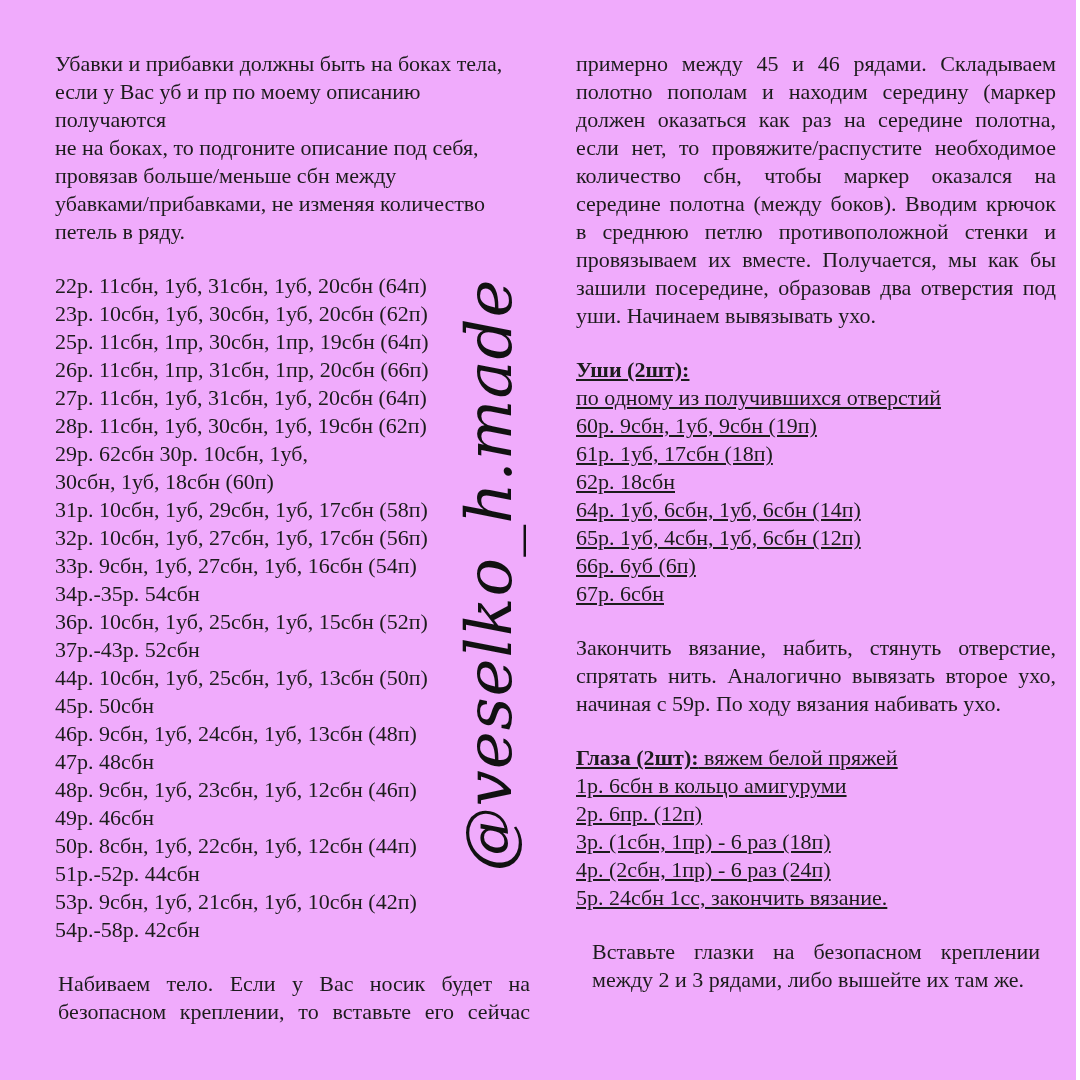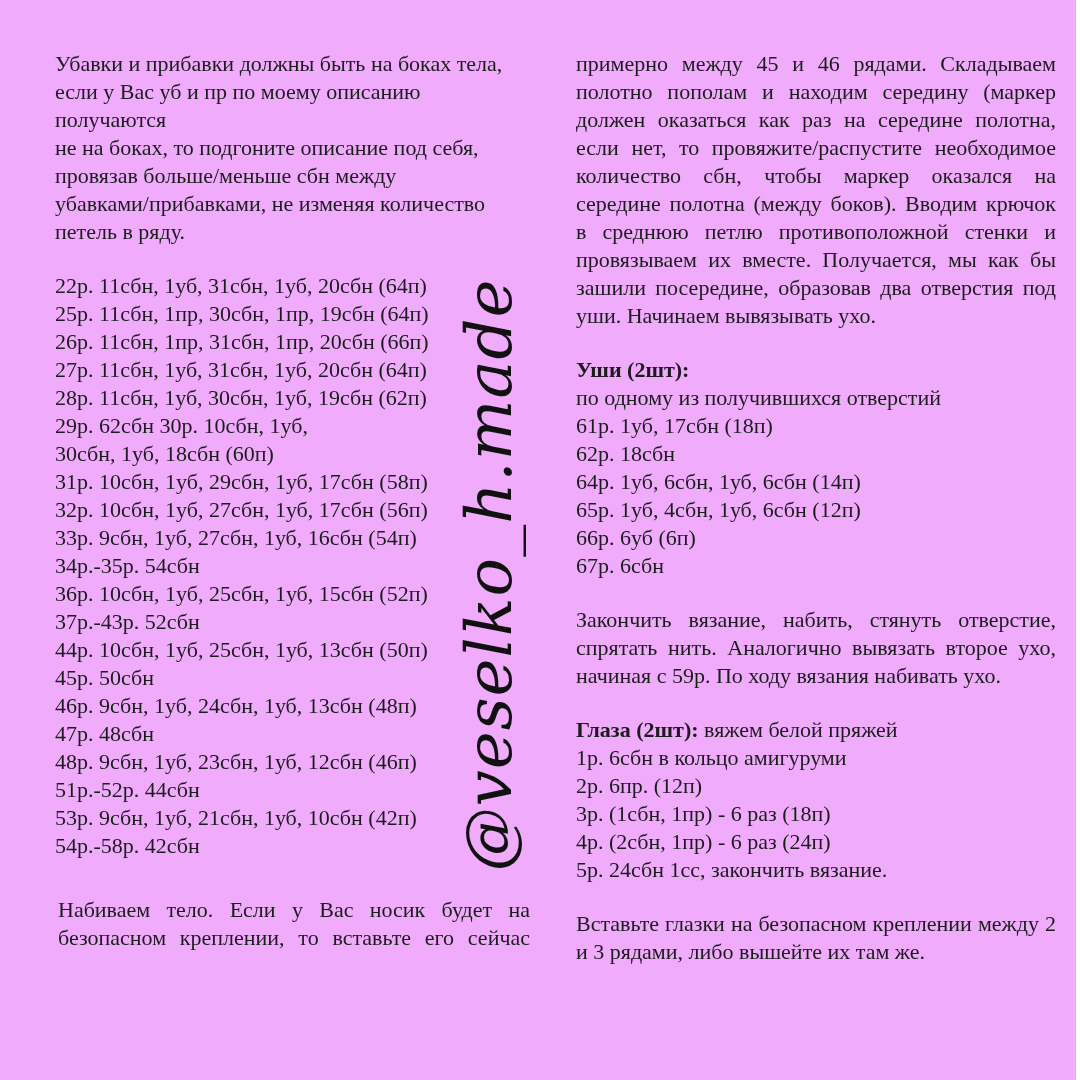--- a/index.html
+++ b/index.html
@@ -37,36 +37,37 @@
   .para-just {
     text-align: justify;
     margin: 0 0 26px 0;
   }
   .para-just-all {
     text-align: justify;
     text-align-last: justify;
     margin: 3px;
   }
   .rows-list {
-    margin: 0 0 36px 0;
+    margin: 0 0 26px 0;
   }
   .row-line {
     white-space: nowrap;
   }
   .section-heading {
     font-weight: bold;
   }
   .heading-suffix {
     font-weight: normal;
   }
   .block {
     margin: 0 0 26px 0;
+    text-decoration: underline;
   }
   .last-block {
-    margin: 0;
+    margin: 16px;
   }
   .watermark {
     position: absolute;
     left: 489px;
     top: 575px;
     transform: translate(-50%, -50%) rotate(-90deg);
     transform-origin: center center;
     white-space: nowrap;
     font-family: "DejaVu Serif", serif;
     font-style: italic;
@@ -83,52 +84,56 @@
   <div class="col col-left">
     <p class="para-pre">Убавки и прибавки должны быть на боках тела,
 если у Вас уб и пр по моему описанию получаются
 не на боках, то подгоните описание под себя,
 провязав больше/меньше сбн между
 убавками/прибавками, не изменяя количество
 петель в ряду.</p>
 
     <div class="rows-list">
         <div class="row-line">22р. 11сбн, 1уб, 31сбн, 1уб, 20сбн (64п)</div>
+        <div class="row-line">23р. 10сбн, 1уб, 30сбн, 1уб, 20сбн (62п)</div>
         <div class="row-line">25р. 11сбн, 1пр, 30сбн, 1пр, 19сбн (64п)</div>
         <div class="row-line">26р. 11сбн, 1пр, 31сбн, 1пр, 20сбн (66п)</div>
         <div class="row-line">27р. 11сбн, 1уб, 31сбн, 1уб, 20сбн (64п)</div>
         <div class="row-line">28р. 11сбн, 1уб, 30сбн, 1уб, 19сбн (62п)</div>
         <div class="row-line">29р. 62сбн 30р. 10сбн, 1уб,</div>
         <div class="row-line">30сбн, 1уб, 18сбн (60п)</div>
         <div class="row-line">31р. 10сбн, 1уб, 29сбн, 1уб, 17сбн (58п)</div>
         <div class="row-line">32р. 10сбн, 1уб, 27сбн, 1уб, 17сбн (56п)</div>
         <div class="row-line">33р. 9сбн, 1уб, 27сбн, 1уб, 16сбн (54п)</div>
         <div class="row-line">34р.-35р. 54сбн</div>
         <div class="row-line">36р. 10сбн, 1уб, 25сбн, 1уб, 15сбн (52п)</div>
         <div class="row-line">37р.-43р. 52сбн</div>
         <div class="row-line">44р. 10сбн, 1уб, 25сбн, 1уб, 13сбн (50п)</div>
         <div class="row-line">45р. 50сбн</div>
         <div class="row-line">46р. 9сбн, 1уб, 24сбн, 1уб, 13сбн (48п)</div>
         <div class="row-line">47р. 48сбн</div>
         <div class="row-line">48р. 9сбн, 1уб, 23сбн, 1уб, 12сбн (46п)</div>
+        <div class="row-line">49р. 46сбн</div>
+        <div class="row-line">50р. 8сбн, 1уб, 22сбн, 1уб, 12сбн (44п)</div>
         <div class="row-line">51р.-52р. 44сбн</div>
         <div class="row-line">53р. 9сбн, 1уб, 21сбн, 1уб, 10сбн (42п)</div>
         <div class="row-line">54р.-58р. 42сбн</div>
       </div>
 
     <p class="para-just para-just-all">Набиваем тело. Если у Вас носик будет на безопасном креплении, то вставьте его сейчас</p>
   </div>
 
   <div class="col col-right">
     <p class="para-just">примерно между 45 и 46 рядами. Складываем полотно пополам и находим середину (маркер должен оказаться как раз на середине полотна, если нет, то провяжите/распустите необходимое количество сбн, чтобы маркер оказался на середине полотна (между боков). Вводим крючок в среднюю петлю противоположной стенки и провязываем их вместе. Получается, мы как бы зашили посередине, образовав два отверстия под уши. Начинаем вывязывать ухо.</p>
 
     <div class="block">
       <div class="section-heading">Уши (2шт):</div>
       <div>
           <div class="row-line">по одному из получившихся отверстий</div>
+          <div class="row-line">60р. 9сбн, 1уб, 9сбн (19п)</div>
           <div class="row-line">61р. 1уб, 17сбн (18п)</div>
           <div class="row-line">62р. 18сбн</div>
           <div class="row-line">64р. 1уб, 6сбн, 1уб, 6сбн (14п)</div>
           <div class="row-line">65р. 1уб, 4сбн, 1уб, 6сбн (12п)</div>
           <div class="row-line">66р. 6уб (6п)</div>
           <div class="row-line">67р. 6сбн</div>
         </div>
     </div>
 
     <p class="para-just">Закончить вязание, набить, стянуть отверстие, спрятать нить. Аналогично вывязать второе ухо, начиная с 59р. По ходу вязания набивать ухо.</p>

